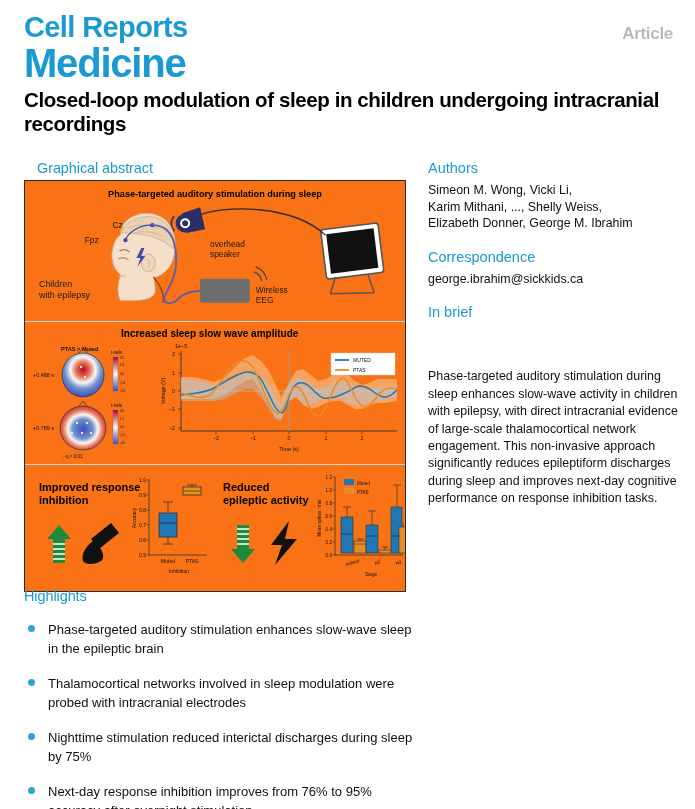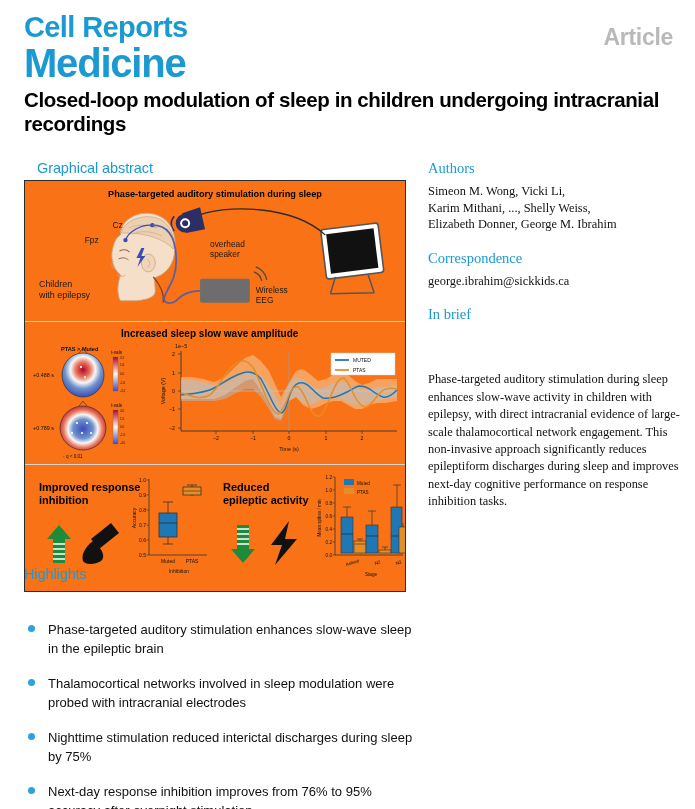--- a/index.html
+++ b/index.html
@@ -22,21 +22,21 @@
   .mast-line1 {
     font-size: 29px; font-weight: bold; color: #1a9ad1;
     letter-spacing: -0.6px; line-height: 30px; white-space: nowrap;
   }
   .mast-line2 {
     font-size: 40px; font-weight: bold; color: #1a9ad1;
     letter-spacing: -1.2px; line-height: 40px; margin-top: 1px; white-space: nowrap;
   }
   .article-tag {
     position: absolute; right: 22px; top: 24px;
-    font-size: 23px; font-weight: bold; color: #b9b9b9;
+    font-size: 17px; font-weight: bold; color: #b9b9b9;
     letter-spacing: -0.3px;
   }
 
   
   .paper-title {
     position: absolute; left: 24px; top: 88px; width: 640px;
     font-size: 20.5px; font-weight: bold; line-height: 24px;
     letter-spacing: -0.4px; color: #000;
   }
 
@@ -80,31 +80,31 @@
     font-size: 11px; font-weight: bold; line-height: 13px;
   }
   .p3-mid-text {
     position: absolute; left: 198px; top: 300px; width: 92px;
     font-size: 11px; font-weight: bold; line-height: 13px;
   }
   .chart3a { position: absolute; left: 104px; top: 292px; width: 82px; height: 108px; }
   .chart3b { position: absolute; left: 288px; top: 292px; width: 94px; height: 110px; }
 
   
-  #highlights-label { position: absolute; left: 24px; top: 566px; text-align: center; }
+  #highlights-label { position: absolute; left: 24px; top: 588px; text-align: center; }
   .hl-list { position: absolute; left: 24px; top: 620px; width: 400px; }
   .hl-item { position: relative; padding-left: 24px; margin-bottom: 17px; }
   .hl-bullet {
     position: absolute; left: 4px; top: 5px;
     width: 7px; height: 7px; border-radius: 50%; background: #2ba3dd;
   }
   .hl-text { font-size: 13px; line-height: 16.5px; color: #111; }
 
   
-  .rcol { position: absolute; left: 428px; top: 160px; width: 252px; font-family: Liberation Serif, serif; }
+  .rcol { position: absolute; left: 428px; top: 160px; width: 252px; }
   .rcol-head { color: #1a9ad1; font-size: 14.5px; margin-bottom: 6px; }
   .rcol-body { font-size: 12.4px; line-height: 16.6px; color: #111; }
   .rcol-block { margin-bottom: 17px; }
   .rcol-body div { white-space: nowrap; }
   .inbrief-body { font-size: 12.4px; line-height: 17.4px; color: #111; margin-top: 48px; }
 </style>
 </head>
 <body>
 
 <div class="page">

